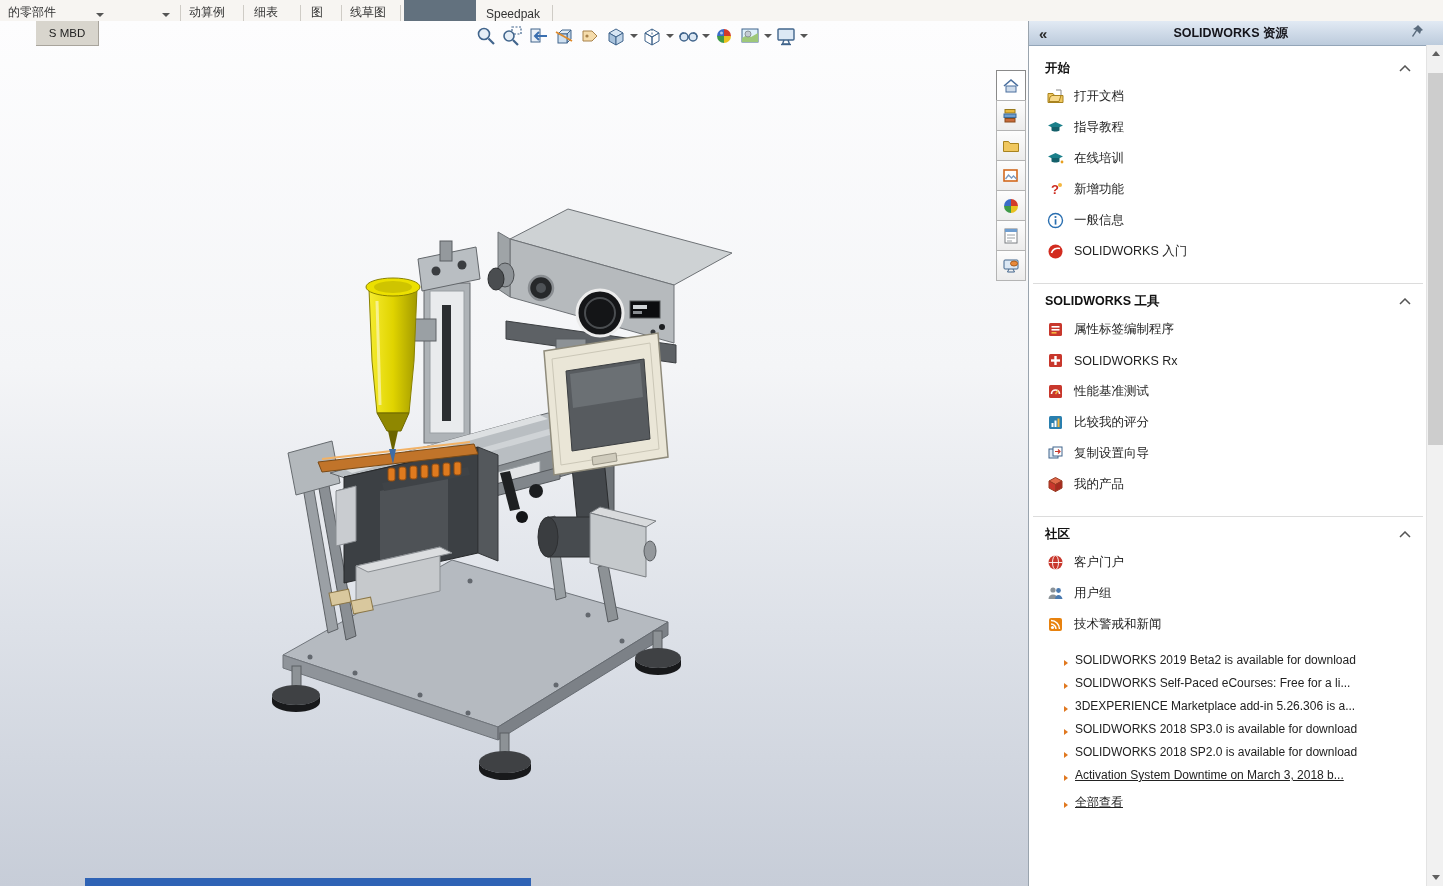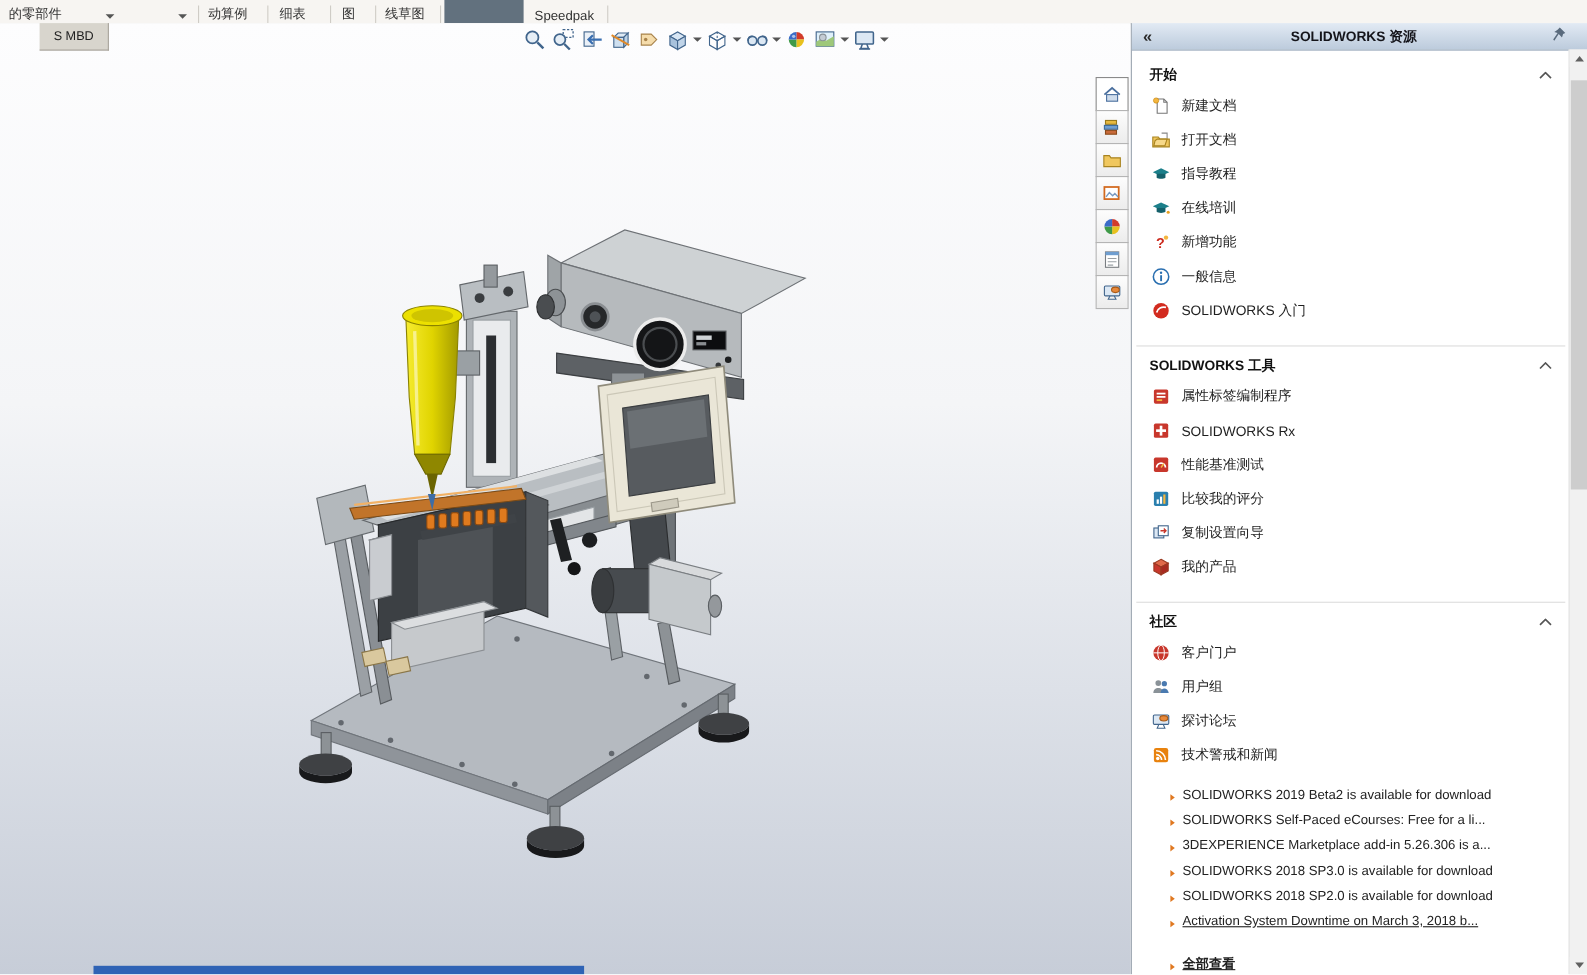--- a/index.html
+++ b/index.html
@@ -52,21 +52,21 @@
   .tp-chev{cursor:pointer;padding:2px;}
   .tp-row{display:flex;align-items:center;gap:10px;height:31px;padding-left:18px;
     font-size:12.5px;color:#1e1e1e;cursor:pointer;}
   .tpi{width:17px;height:17px;display:inline-flex;}
   .tp-div{height:1px;background:#dcdcdc;margin:16px 4px 0 4px;}
   .news{margin-top:10px;}
   .news-row{display:flex;align-items:flex-start;gap:6px;padding:3px 20px 3px 34px;
     font-size:12px;color:#222;cursor:pointer;line-height:14px;}
   .news-row .blt{margin-top:3px;flex:none;}
   .u{text-decoration:underline;}
-  .view-all{margin-top:16px;font-weight:bold;}
+  .view-all{margin-top:4px;}
 
   
   .sbar{position:absolute;right:0;top:24px;bottom:0;width:17px;background:#f1f1f1;border-left:1px solid #e3e3e3;}
   .sb-btn{position:absolute;left:0;width:17px;height:16px;background:#f1f1f1;display:flex;
     align-items:center;justify-content:center;cursor:pointer;}
   .sb-up{top:0;}
   .sb-down{bottom:0;}
   .tri-up{width:0;height:0;border:4px solid transparent;border-bottom:5px solid #606060;margin-bottom:3px;}
   .tri-down{width:0;height:0;border:4px solid transparent;border-top:5px solid #606060;margin-top:3px;}
   .sb-thumb{position:absolute;left:1px;top:28px;width:15px;height:372px;background:#cdcdcd;cursor:pointer;}
@@ -411,30 +411,20 @@
 
       <div class="tp-sec">
         <span>开始</span>
         <span class="tp-chev"><svg width="12" height="7">
               <polyline points="1,6 6,1 11,6" stroke="#555" fill="none" stroke-width="1.5"></polyline>
             </svg></span>
       </div>
       <div class="tp-row">
         <span class="tpi">
             <svg width="17" height="17">
-              <path d="M5 2h6l3 3v10H5z" fill="#fff" stroke="#777"></path>
-              <path d="M11 2v3h3" fill="none" stroke="#777"></path>
-              <circle cx="4" cy="3.4" r="2.4" fill="#f4b63f" stroke="#c8860a" stroke-width=".6"></circle>
-            </svg>
-          </span>
-        <span>新建文档</span>
-      </div>
-      <div class="tp-row">
-        <span class="tpi">
-            <svg width="17" height="17">
               <path d="M9 2h5v5" fill="#fff" stroke="#888"></path>
               <path d="M1 5.5h5l1.5 2H16v7H1z" fill="#f0c75e" stroke="#a8831f"></path>
               <path d="M3 9l2-1.5 9 0-2 6H2z" fill="#f7d98a" stroke="#a8831f"></path>
             </svg>
           </span>
         <span>打开文档</span>
       </div>
       <div class="tp-row">
         <span class="tpi">
             <svg width="17" height="17">
@@ -575,30 +565,20 @@
       <div class="tp-row">
         <span class="tpi">
             <svg width="17" height="17">
               <circle cx="6" cy="5" r="2.6" fill="#8a9298"></circle>
               <path d="M1.5 14c0-3 2-4.5 4.5-4.5S10.5 11 10.5 14z" fill="#8a9298"></path>
               <circle cx="11.5" cy="5.5" r="2.4" fill="#4a7ab0"></circle>
               <path d="M8 14c.3-2.8 1.8-4 3.5-4s3.5 1.2 4 4z" fill="#4a7ab0"></path>
             </svg>
           </span>
         <span>用户组</span>
-      </div>
-      <div class="tp-row">
-        <span class="tpi">
-            <svg width="17" height="17">
-              <rect x="1.5" y="3" width="14" height="8.5" rx="1" fill="#dce8f4" stroke="#41658c"></rect>
-              <path d="M6.5 11.5L5 15h7l-1.5-3.5" fill="none" stroke="#41658c"></path>
-              <ellipse cx="11" cy="6" rx="3.6" ry="2.4" fill="#e8893a" stroke="#a85a18"></ellipse>
-            </svg>
-          </span>
-        <span>探讨论坛</span>
       </div>
       <div class="tp-row">
         <span class="tpi">
             <svg width="17" height="17">
               <rect x="2" y="2" width="13" height="13" rx="2" fill="#e8820e"></rect>
               <circle cx="5.5" cy="11.5" r="1.6" fill="#fff"></circle>
               <path d="M4 8a5 5 0 0 1 5 5M4 4.5A8.5 8.5 0 0 1 12.5 13" fill="none" stroke="#fff" stroke-width="1.5"></path>
             </svg>
           </span>
         <span>技术警戒和新闻</span>

